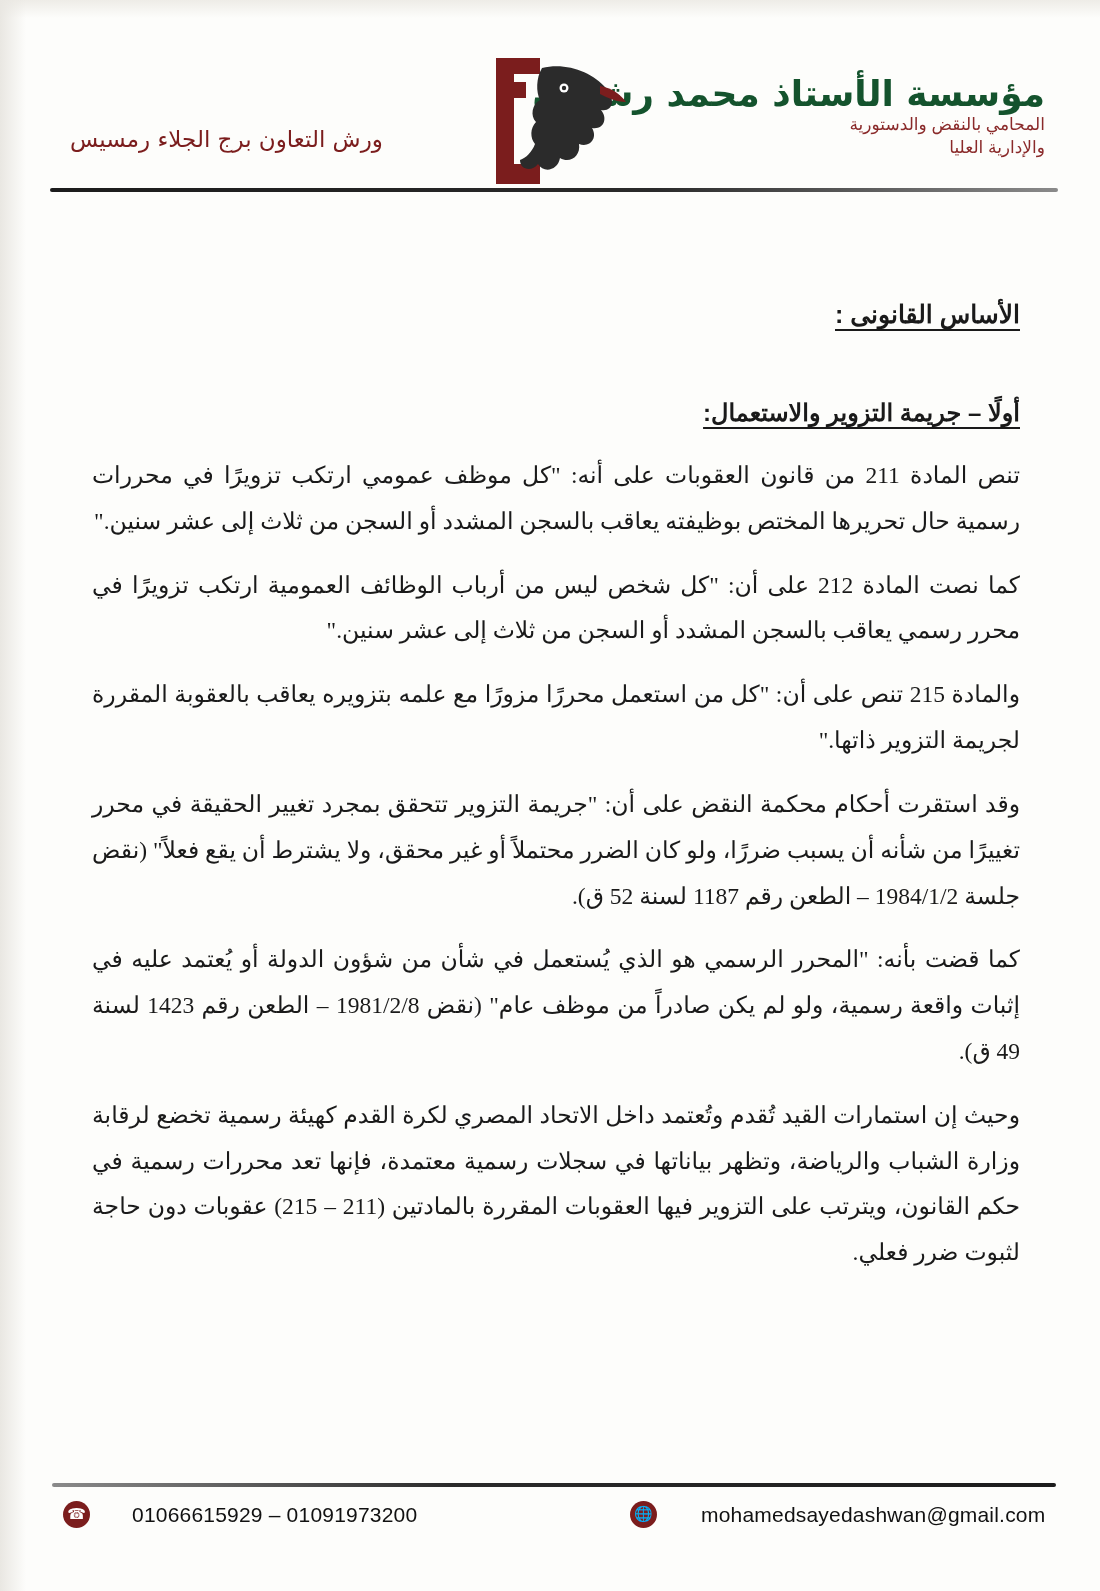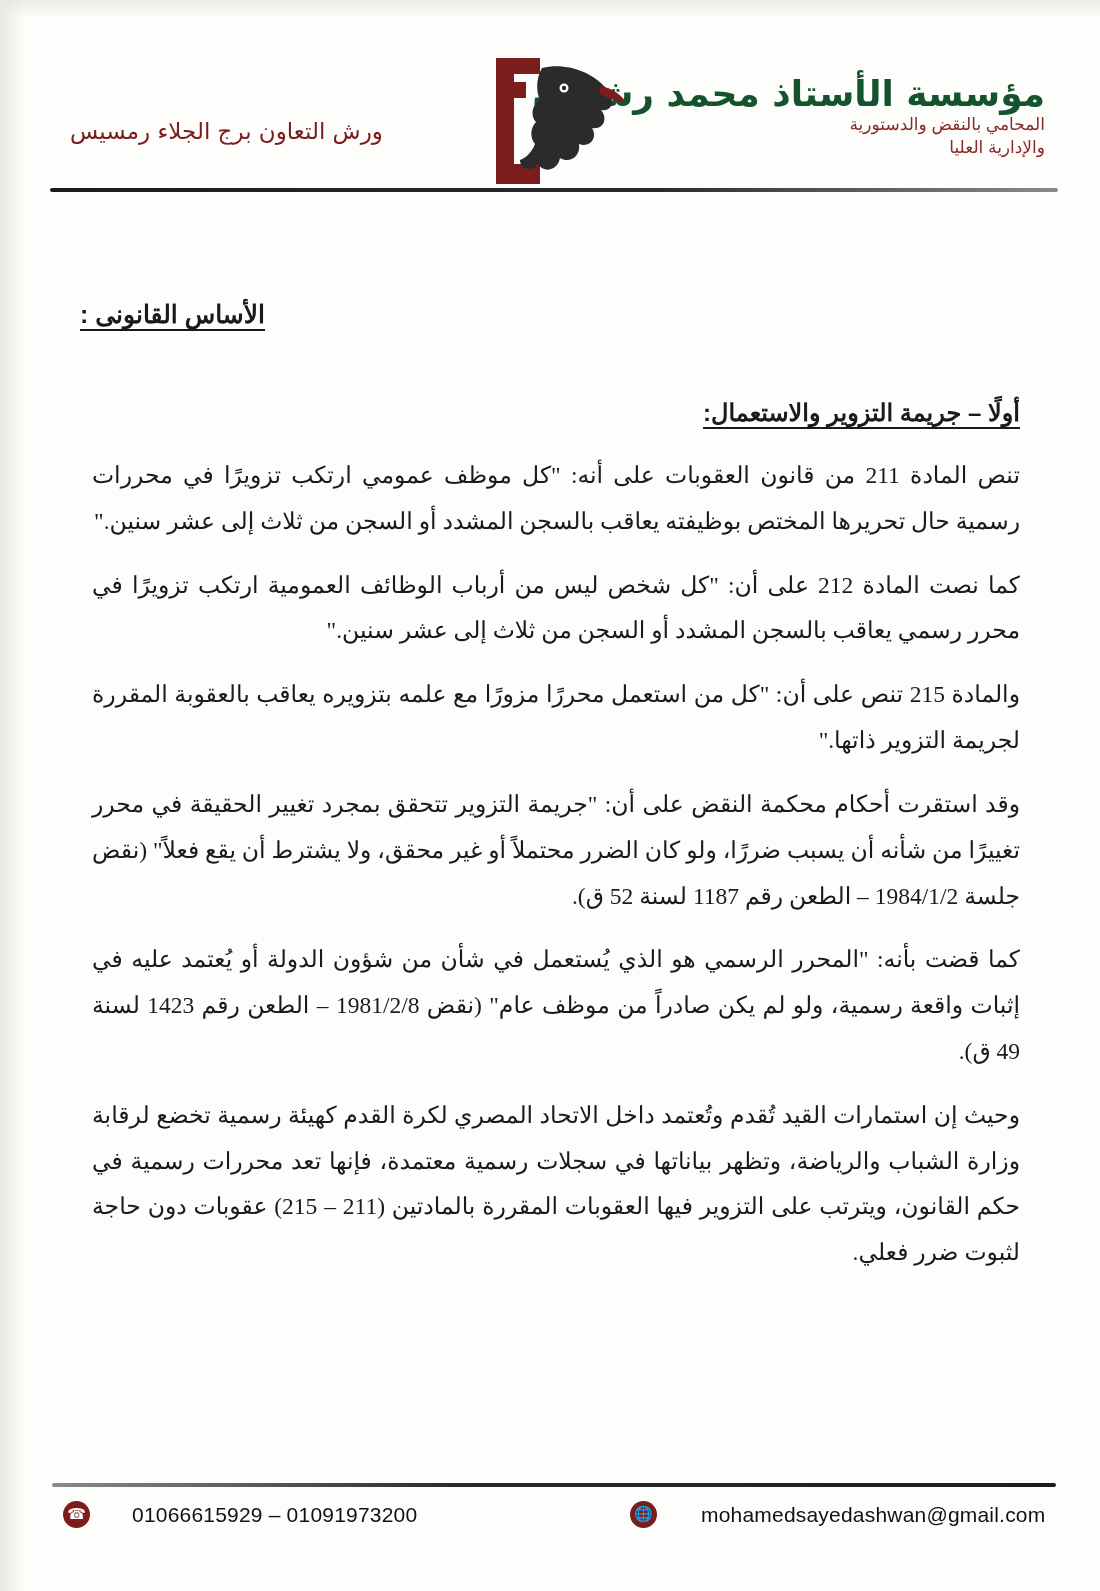--- a/index.html
+++ b/index.html
@@ -59,21 +59,21 @@
   .logo {
     position: absolute;
     top: 18px;
     right: 470px;
     width: 150px;
     height: 140px;
   }
 
   .address {
     position: absolute;
-    top: 84px;
+    top: 92px;
     left: 70px;
     font-family: "DejaVu Sans", sans-serif;
     font-size: 23px;
     color: #7b1d1d;
     direction: rtl;
     white-space: nowrap;
   }
 
   .header-rule {
     position: absolute;
@@ -92,21 +92,21 @@
     right: 80px;
     left: 80px;
     direction: rtl;
     text-align: justify;
   }
 
   h2.section-title {
     font-family: "Liberation Sans", sans-serif;
     font-size: 25px;
     font-weight: bold;
-    text-align: left;
+    text-align: right;
     text-decoration: underline;
     text-underline-offset: 6px;
     margin: 0 0 70px 0;
     letter-spacing: 0;
   }
 
   h3.sub-title {
     font-family: "Liberation Sans", sans-serif;
     font-size: 24px;
     font-weight: bold;

